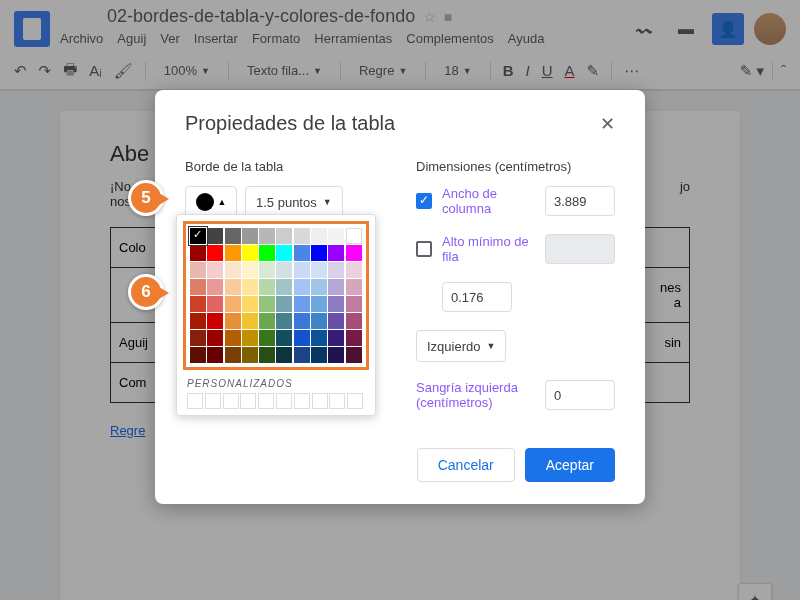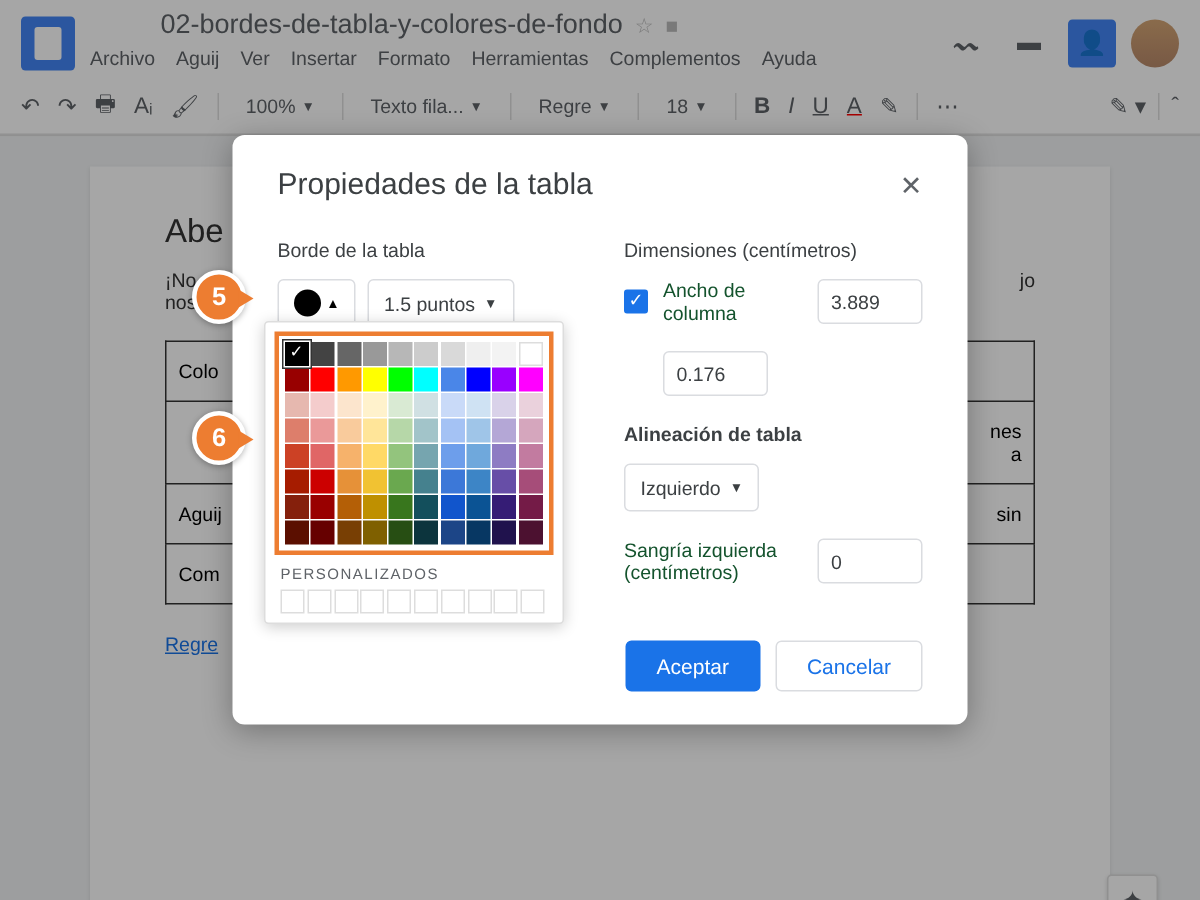--- a/index.html
+++ b/index.html
@@ -50,37 +50,37 @@
     .border-row { display: flex; gap: 8px; margin-bottom: 10px; }
     .color-btn { width: 52px; height: 32px; border: 1px solid #dadce0; border-radius: 4px; display: flex; align-items: center; justify-content: center; gap: 4px; }
     .color-circle { width: 18px; height: 18px; border-radius: 50%; background: #000; }
     .width-btn { height: 32px; border: 1px solid #dadce0; border-radius: 4px; padding: 0 10px; display: flex; align-items: center; gap: 6px; font-size: 13px; color: #3c4043; }
     .caret { font-size: 9px; }
     
     .field-row { display: flex; align-items: center; gap: 10px; margin-bottom: 18px; }
     .checkbox { width: 16px; height: 16px; border: 2px solid #5f6368; border-radius: 2px; flex-shrink: 0; }
     .checkbox.checked { background: #1a73e8; border-color: #1a73e8; position: relative; }
     .checkbox.checked::after { content: "✓"; position: absolute; color: #fff; font-size: 12px; top: -2px; left: 1px; }
-    .field-label { font-size: 13px; color: #14532d; flex: 1; }
+    .field-label { font-size: 13px; color: #8b5cf6; flex: 1; }
     .field-input { width: 70px; height: 30px; border: 1px solid #dadce0; border-radius: 4px; padding: 0 8px; font-size: 13px; color: #3c4043; }
     .field-input.disabled { background: #e8eaed; }
     .align-select { height: 32px; border: 1px solid #dadce0; border-radius: 4px; padding: 0 10px; display: inline-flex; align-items: center; gap: 6px; font-size: 13px; color: #3c4043; margin-bottom: 18px; }
     
     .dialog-footer { display: flex; justify-content: flex-end; gap: 10px; margin-top: 20px; }
     .btn { padding: 8px 20px; border-radius: 4px; font-size: 14px; border: 1px solid #dadce0; background: #fff; color: #1a73e8; cursor: pointer; }
     .btn.primary { background: #1a73e8; color: #fff; border-color: #1a73e8; }
     
     
     .color-picker { position: absolute; top: 214px; left: 176px; width: 200px; background: #fff; border: 1px solid #ddd; border-radius: 3px; box-shadow: 0 2px 10px rgba(0,0,0,0.2); padding: 6px; z-index: 100; }
     .color-picker-frame { border: 3px solid #ed7d31; padding: 4px; }
     .color-grid { display: grid; grid-template-columns: repeat(10, 1fr); gap: 1px; }
     .swatch { width: 16px; height: 16px; cursor: pointer; }
     .swatch.selected { outline: 1px solid #fff; box-shadow: 0 0 0 2px #333; position: relative; }
     .swatch.selected::after { content: "✓"; color: #fff; font-size: 11px; position: absolute; top: 0; left: 3px; }
-    .custom-label { font-size: 10px; letter-spacing: 1px; color: #5f6368; margin: 8px 0 4px; text-align: left; padding-left: 4px; }
+    .custom-label { font-size: 10px; letter-spacing: 1px; color: #5f6368; margin: 8px 0 4px; text-align: left; padding-left: 4px; font-style: italic; }
     .custom-row { display: grid; grid-template-columns: repeat(10, 1fr); gap: 0; padding: 0 4px; }
     .custom-swatch { width: 16px; height: 16px; border: 1px solid #ddd; }
     
     
     .badge { position: absolute; width: 36px; height: 36px; border-radius: 50%; background: #ed7d31; border: 3px solid #fff; color: #fff; display: flex; align-items: center; justify-content: center; font-size: 17px; font-weight: bold; z-index: 200; box-shadow: 0 1px 4px rgba(0,0,0,0.3); }
     .badge::after { content: ""; position: absolute; right: -8px; top: 10px; border-left: 10px solid #ed7d31; border-top: 6px solid transparent; border-bottom: 6px solid transparent; }
     .badge-5 { top: 180px; left: 128px; }
     .badge-6 { top: 274px; left: 128px; }
     
     .explore-fab { position: absolute; bottom: 14px; right: 28px; width: 34px; height: 34px; background: #fff; border: 1px solid #ddd; border-radius: 3px; box-shadow: 0 1px 3px rgba(0,0,0,0.15); display: flex; align-items: center; justify-content: center; color: #5f6368; }
@@ -214,37 +214,41 @@
       </div>
     </div>
     <div class="col">
       <div class="section-label">Dimensiones  (centímetros)</div>
       <div class="field-row">
         <div class="checkbox checked"></div>
         <div class="field-label">Ancho de columna</div>
         <input class="field-input" value="3.889" style="">
       </div>
       <div class="field-row">
+        <div class="checkbox"></div>
+        <div class="field-label">Alto mínimo de fila</div>
+        <input class="field-input disabled" disabled="" style="">
+      </div>
+      <div class="field-row">
         <div style="width:16px"></div>
         <input class="field-input" value="0.176" style="">
       </div>
-      <div class="section-label" style="font-weight:bold">Alineación de tabla</div>
       <div class="align-select">
         <span>Izquierdo</span>
         <span class="caret">▼</span>
       </div>
       <div class="field-row">
         <div class="field-label">Sangría izquierda  (centímetros)</div>
         <input class="field-input" value="0" style="">
       </div>
     </div>
   </div>
   <div class="dialog-footer">
+    <button class="btn">Cancelar</button>
     <button class="btn primary">Aceptar</button>
-    <button class="btn">Cancelar</button>
   </div>
 </div>
 
 <div class="color-picker">
   <div class="color-picker-frame">
     <div class="color-grid" id="colorGrid">
         <div class="swatch selected" style="background: rgb(0, 0, 0);"></div>
         <div class="swatch" style="background: rgb(67, 67, 67);"></div>
         <div class="swatch" style="background: rgb(102, 102, 102);"></div>
         <div class="swatch" style="background: rgb(153, 153, 153);"></div>

